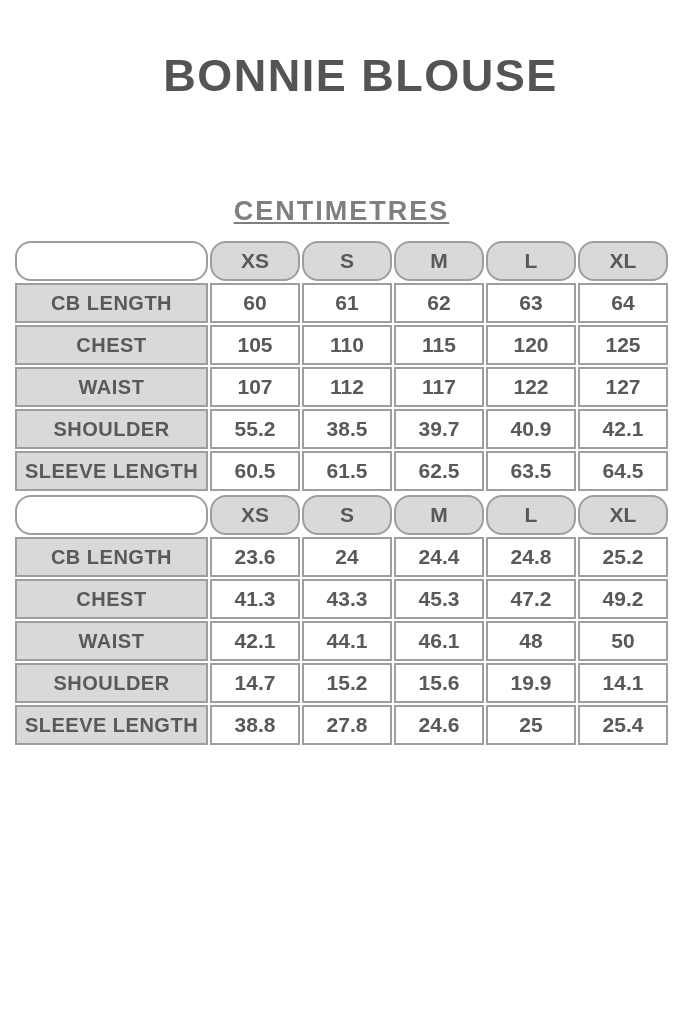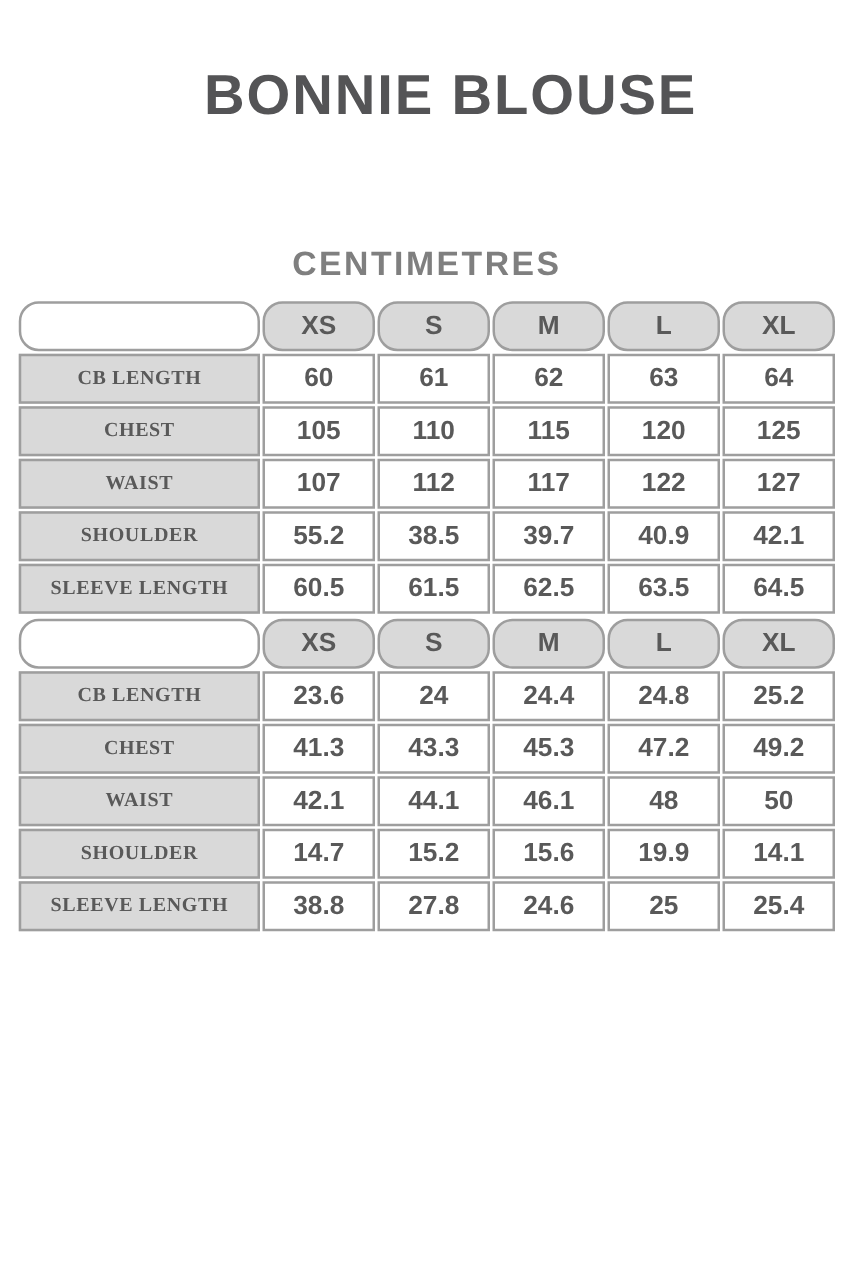--- a/index.html
+++ b/index.html
@@ -27,20 +27,21 @@
     padding-left: 38px;
   }
   .section-heading {
     margin: 0 0 13px 0;
     text-align: center;
     font-size: 27px;
     line-height: 1.1;
     font-weight: bold;
     letter-spacing: 2px;
     color: #7f7f7f;
+    text-decoration: underline;
   }
   .section-cm .section-heading { margin-top: 95px; }
   .section-in .section-heading { margin-top: 52px; }
 
   table.size-table {
     border-collapse: separate;
     border-spacing: 2px;
     margin: 0 auto;
     width: 653px;
     table-layout: fixed;
@@ -54,21 +55,21 @@
     font-size: 21px;
     font-weight: bold;
     color: #595959;
     overflow: hidden;
     white-space: nowrap;
   }
   .size-table thead th { background: #d9d9d9; border-radius: 16px; }
   .size-table thead th.corner { background: #ffffff; }
   .size-table tbody th { background: #d9d9d9; }
   .size-table tbody td { background: #ffffff; margin-left: 36px; }
-  .size-table .rowlabel { font-size: 16px; letter-spacing: 0.5px; font-family: Liberation Serif, serif; }
+  .size-table .rowlabel { font-size: 20px; letter-spacing: 0.5px; }
 </style>
 </head>
 <body>
 
 <div class="page">
 
   <h1 class="page-title">BONNIE BLOUSE</h1>
 
   <section class="section-cm">
     <h2 class="section-heading">CENTIMETRES</h2>

